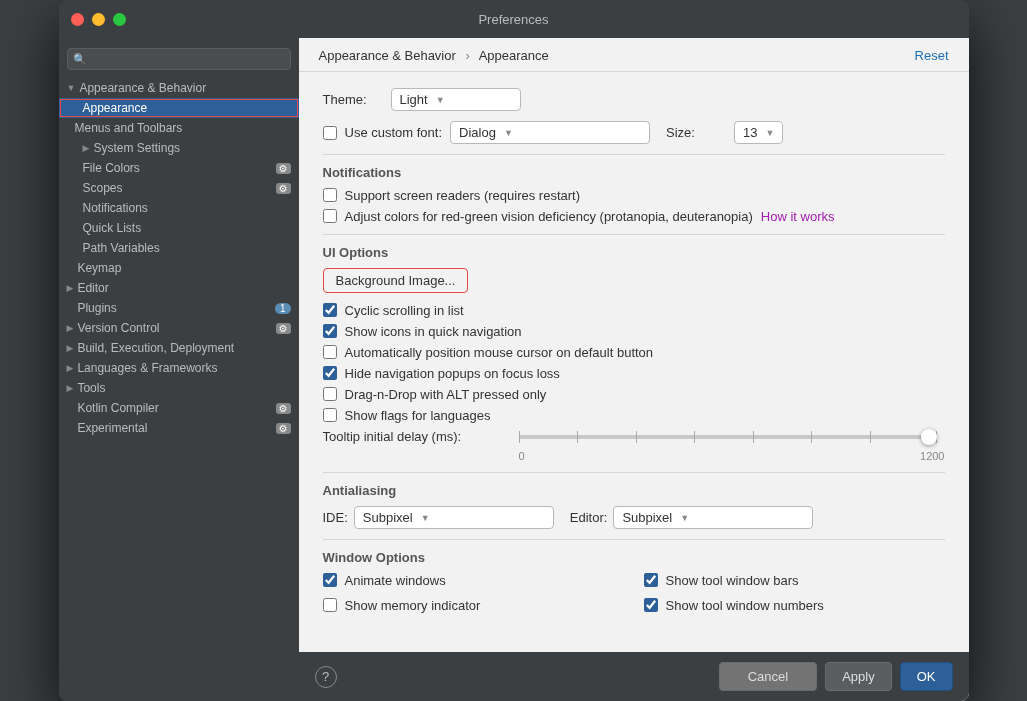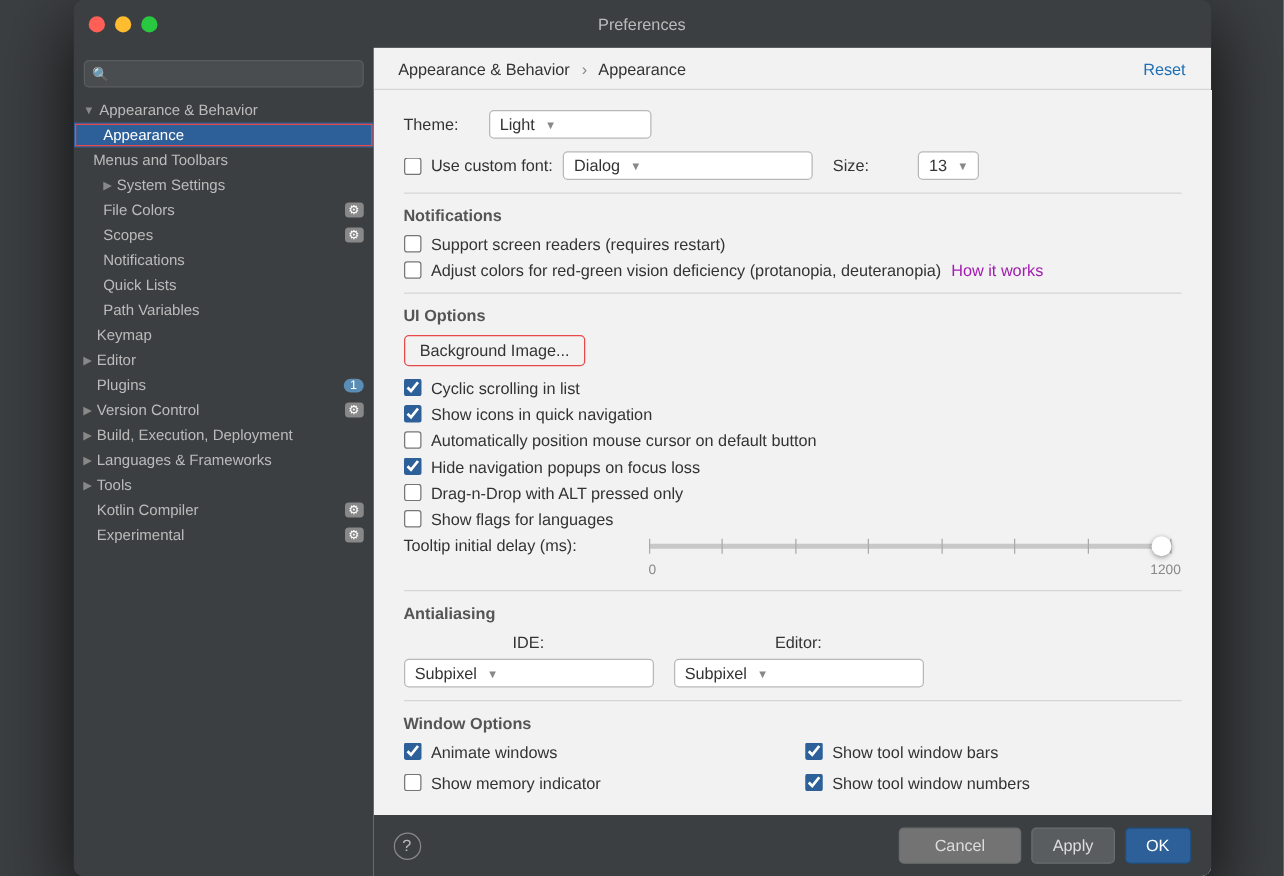--- a/index.html
+++ b/index.html
@@ -297,21 +297,20 @@
       align-items: center;
       gap: 16px;
       margin-bottom: 8px;
     }
     .antialias-item {
       display: flex;
       align-items: center;
       gap: 6px;
       font-size: 13px;
       color: #333;
-      flex-direction: column;
     }
     .window-options-grid {
       display: grid;
       grid-template-columns: 1fr 1fr;
       gap: 4px 20px;
     }
     .footer {
       background: #3c3f41;
       padding: 10px 16px;
       display: flex;

